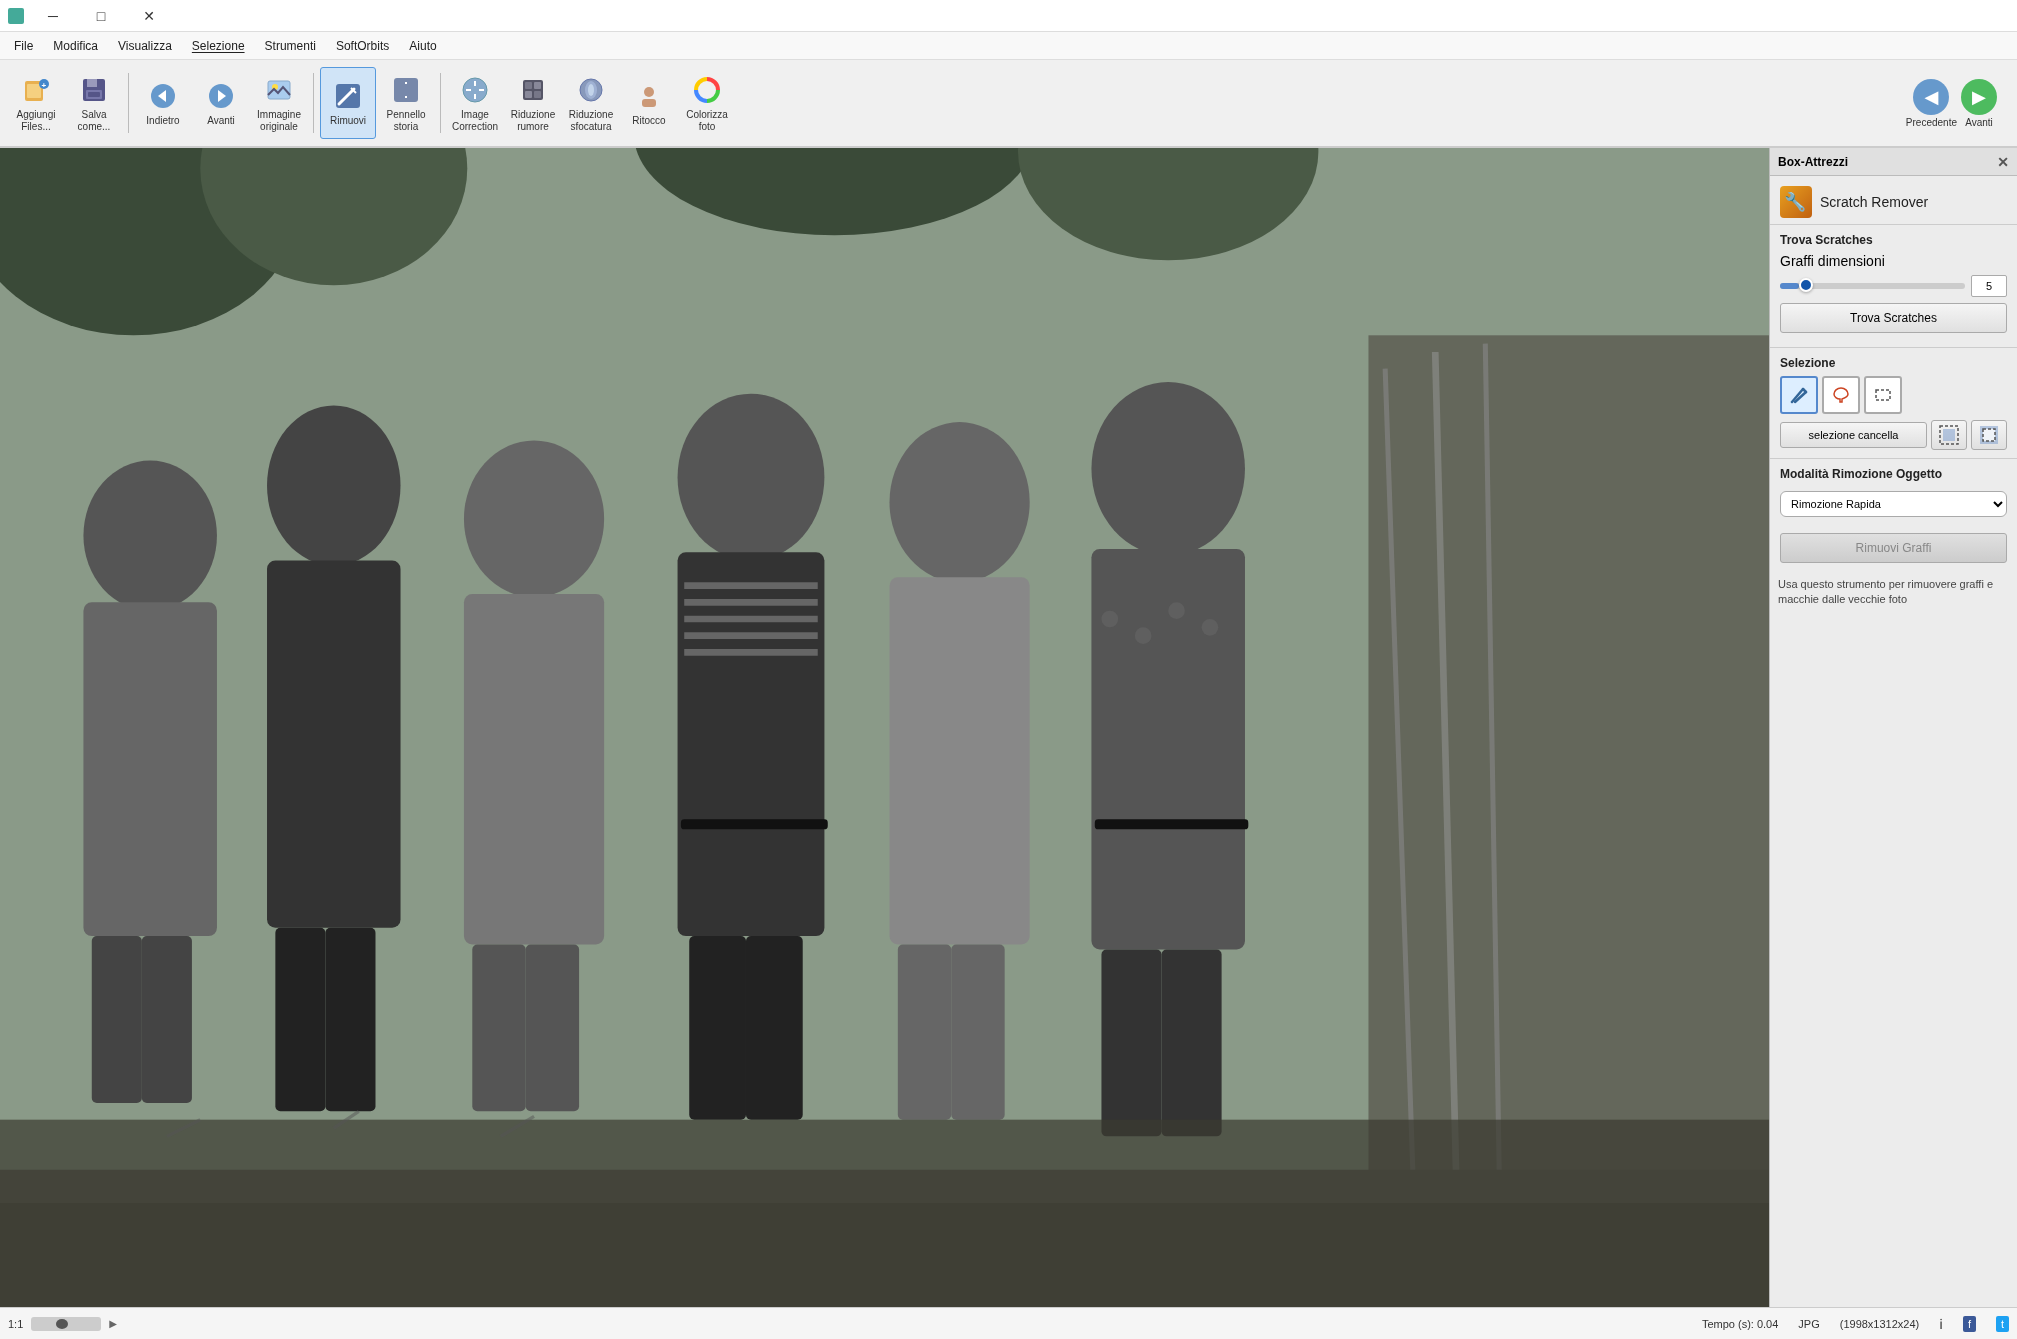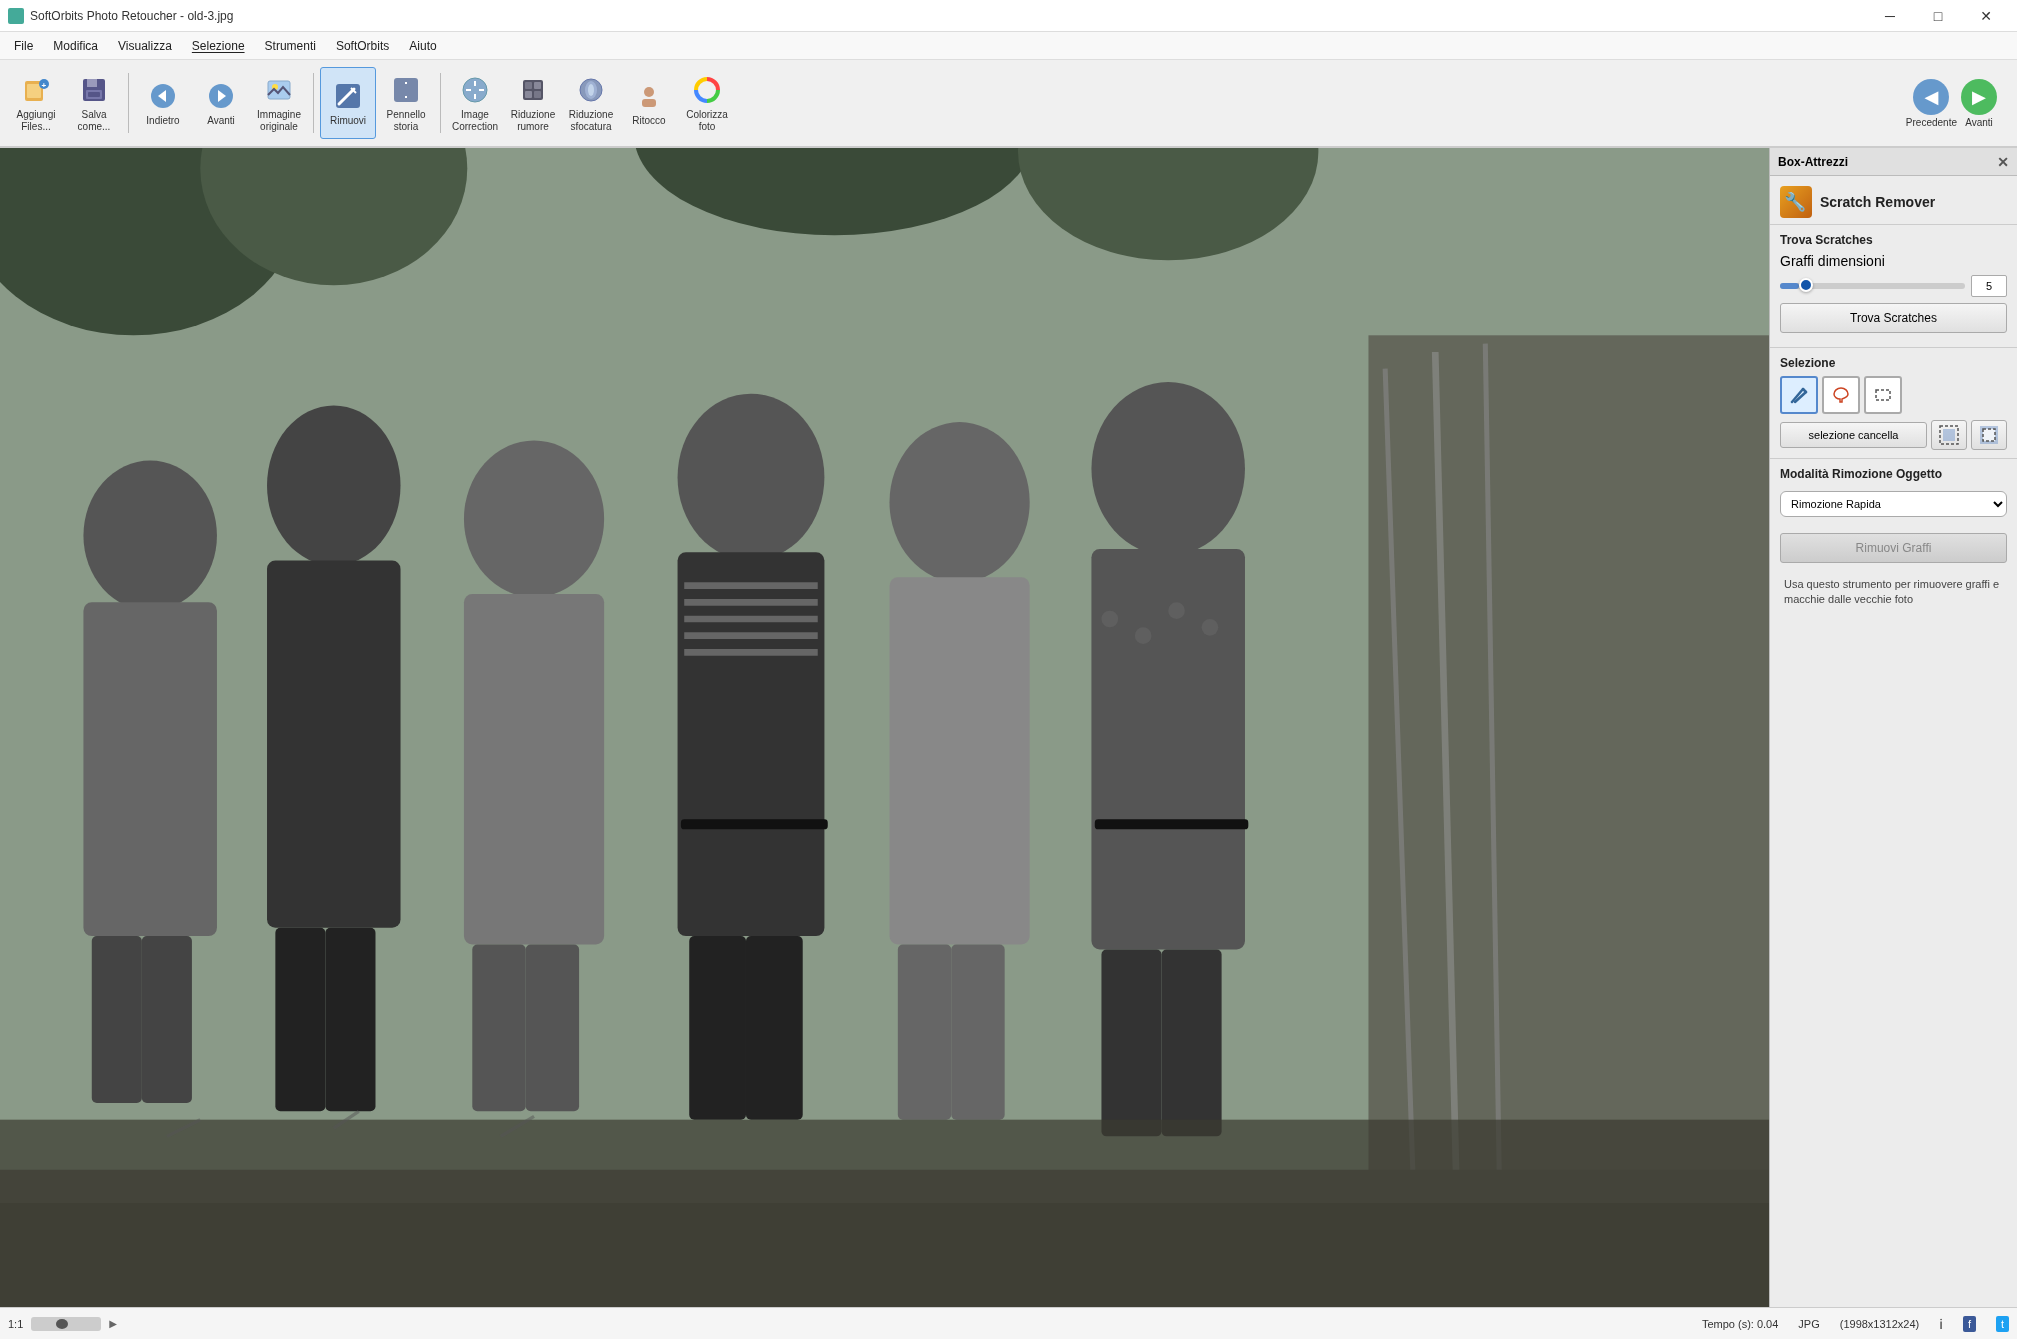--- a/index.html
+++ b/index.html
@@ -131,21 +131,21 @@
     .scratch-header {
       display: flex; align-items: center; gap: 8px;
       padding: 10px 10px 6px;
       border-bottom: 1px solid #ccc;
     }
     .scratch-icon {
       width: 32px; height: 32px; background: linear-gradient(135deg, #e8a020, #c06010);
       border-radius: 4px; display: flex; align-items: center; justify-content: center;
       font-size: 18px; color: #fff;
     }
-    .scratch-title { font-size: 14px; font-weight: 700; color: #222; }
+    .scratch-title { font-size: 14px; font-weight: 400; color: #222; }
 
     .panel-section { padding: 8px 10px; }
     .section-title { font-size: 12px; font-weight: 600; margin-bottom: 6px; color: #222; }
 
     .slider-row { display: flex; align-items: center; gap: 6px; margin-bottom: 4px; }
     .slider-container { flex: 2; position: relative; }
     .slider-track {
       width: 100%; height: 6px; background: #ccc; border-radius: 3px;
       position: relative; overflow: visible;
     }
@@ -202,21 +202,21 @@
     .rimuovi-btn {
       display: block; width: calc(100% - 20px); margin: 8px 10px;
       padding: 7px;
       background: linear-gradient(180deg, #e0e0e0, #cccccc);
       border: 1px solid #aaa; border-radius: 3px;
       font-size: 12px; cursor: not-allowed; text-align: center; color: #888;
     }
 
     
     .help-text {
-      padding: 6px 14px 10px;
+      padding: 6px 8px 10px;
       font-size: 11px; color: #444; line-height: 1.4;
     }
 
     
     .statusbar {
       height: 32px;
       background: #f5f5f5;
       border-top: 1px solid #ccc;
       display: flex;
       align-items: center;
@@ -232,21 +232,20 @@
       display: flex; flex-direction: column; align-items: center;
       gap: 2px;
     }
     .nav-area .nav-label { font-size: 10px; }
   </style>
 </head>
 <body>
 
 <div class="titlebar">
   <div class="titlebar-icon"></div>
-  <span class="titlebar-title">SoftOrbits Photo Retoucher - old-3.jpg</span>
   <div class="titlebar-controls">
     <button class="titlebar-btn">─</button>
     <button class="titlebar-btn">□</button>
     <button class="titlebar-btn close">✕</button>
   </div>
 </div>
 
 <div class="menubar">
   <div class="menu-item">File</div>
   <div class="menu-item">Modifica</div>

